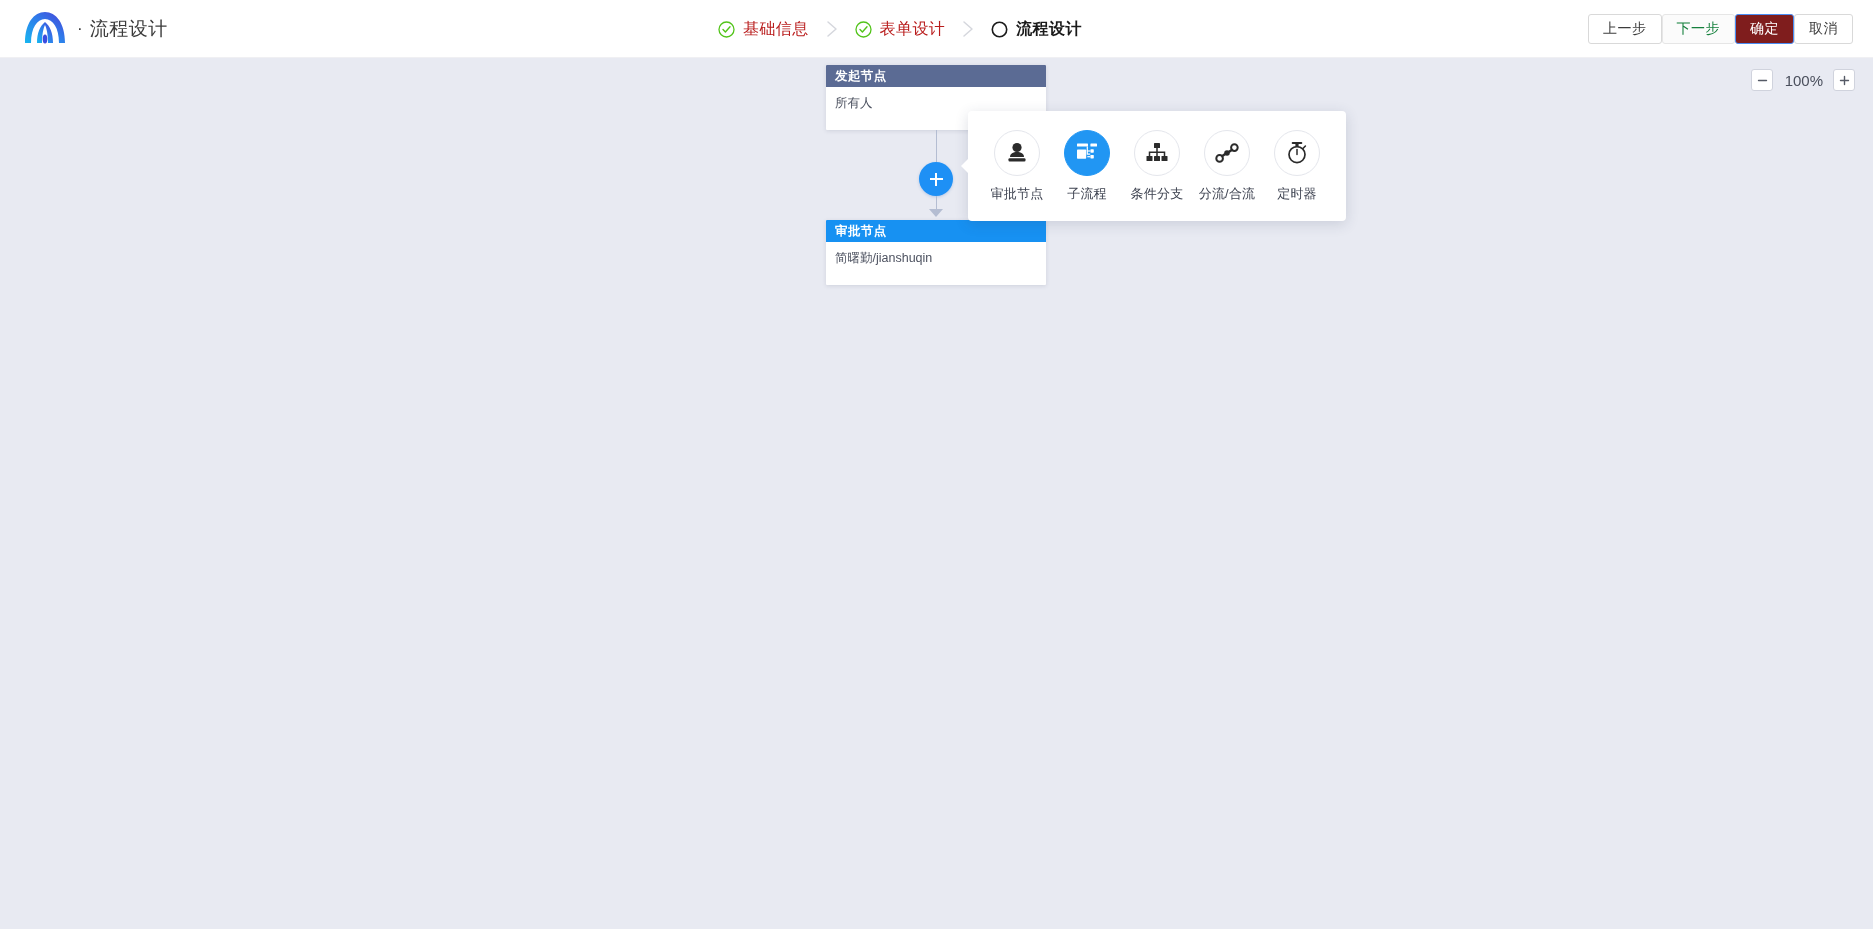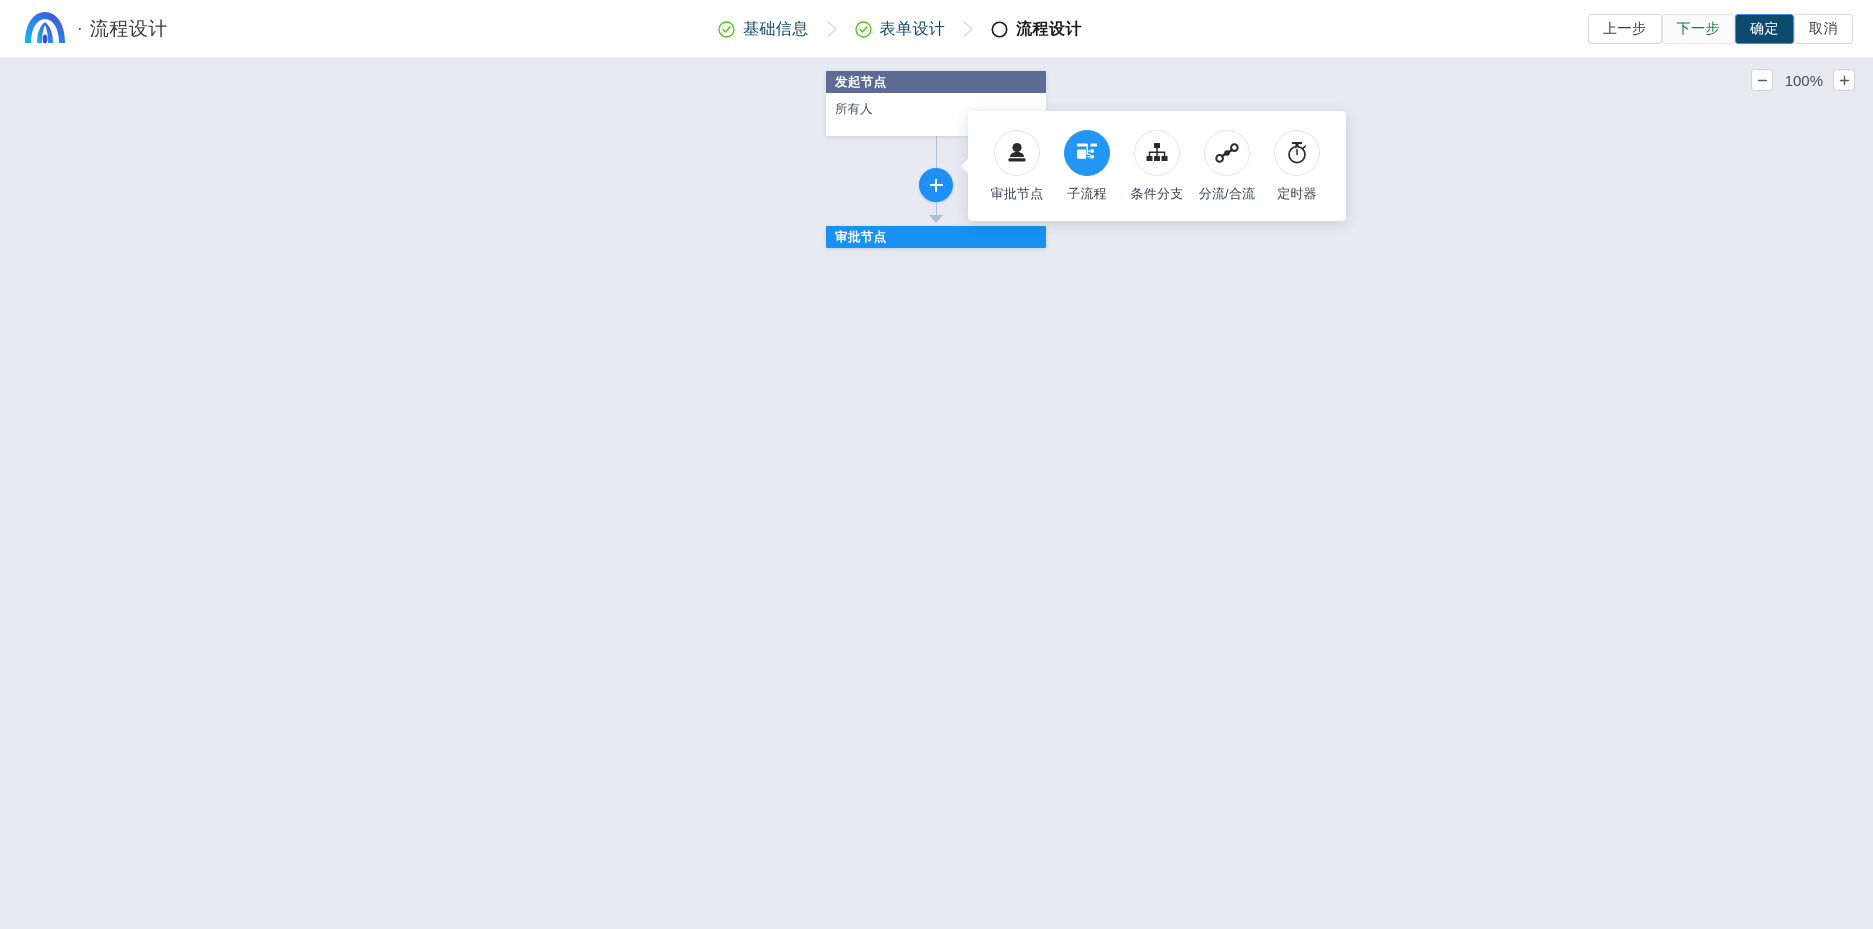--- a/index.html
+++ b/index.html
@@ -61,21 +61,21 @@
   }
   .step-icon {
     width: 17px;
     height: 17px;
     flex: 0 0 17px;
   }
   .step-label {
     font-size: 16px;
     letter-spacing: 0.4px;
   }
-  .step.done .step-label { color: #0c4a6e; }
+  .step.done .step-label { color: #b91c1c; }
   .step.current .step-label { color: #1a1a1a; font-weight: bold; }
   .step-arrow {
     width: 46px;
     height: 20px;
     display: flex;
     align-items: center;
     justify-content: center;
   }
 
   
@@ -103,21 +103,21 @@
     align-items: center;
     justify-content: center;
   }
   .btn.disabled {
     color: #15803d;
     border-color: #e6e6e6;
     background: #fbfbfb;
     cursor: not-allowed;
   }
   .btn.primary {
-    background: #0c4a6e;
+    background: #7f1d1d;
     border-color: #4a8ef5;
     color: #ffffff;
   }
 
   
   .canvas {
     position: absolute;
     top: 58px;
     left: 0;
     width: 1873px;
@@ -154,21 +154,21 @@
     font-size: 15px;
     color: #4a4f5c;
     min-width: 40px;
     text-align: right;
   }
 
   
   .flow {
     position: absolute;
     left: 826px;
-    top: 12px;
+    top: 6px;
     width: 220px;
   }
 
   .node-card {
     width: 220px;
     background: #ffffff;
     box-shadow: 0 1px 4px rgba(40,50,80,0.13);
     border-radius: 1px;
     overflow: hidden;
     position: relative;
@@ -408,20 +408,21 @@
 
     <div class="conn-wrap" style="height:90px;">
       <div class="conn-line" style="top:0; height:32px;"></div>
       <div class="plus-btn" style="top:32px;"></div>
       <div class="conn-line" style="top:66px; height:14px;"></div>
       <div class="arrow-head" style="top:79px;"></div>
     </div>
 
     <div class="node-card">
       <div class="node-head approve">审批节点</div>
+      <div class="node-body">简曙勤/jianshuqin</div>
     </div>
 
 
   </div>
 
   <div class="popup">
 
     <div class="pop-item">
       <span class="pop-circle">
         <svg width="26" height="26" viewBox="0 0 26 26">

